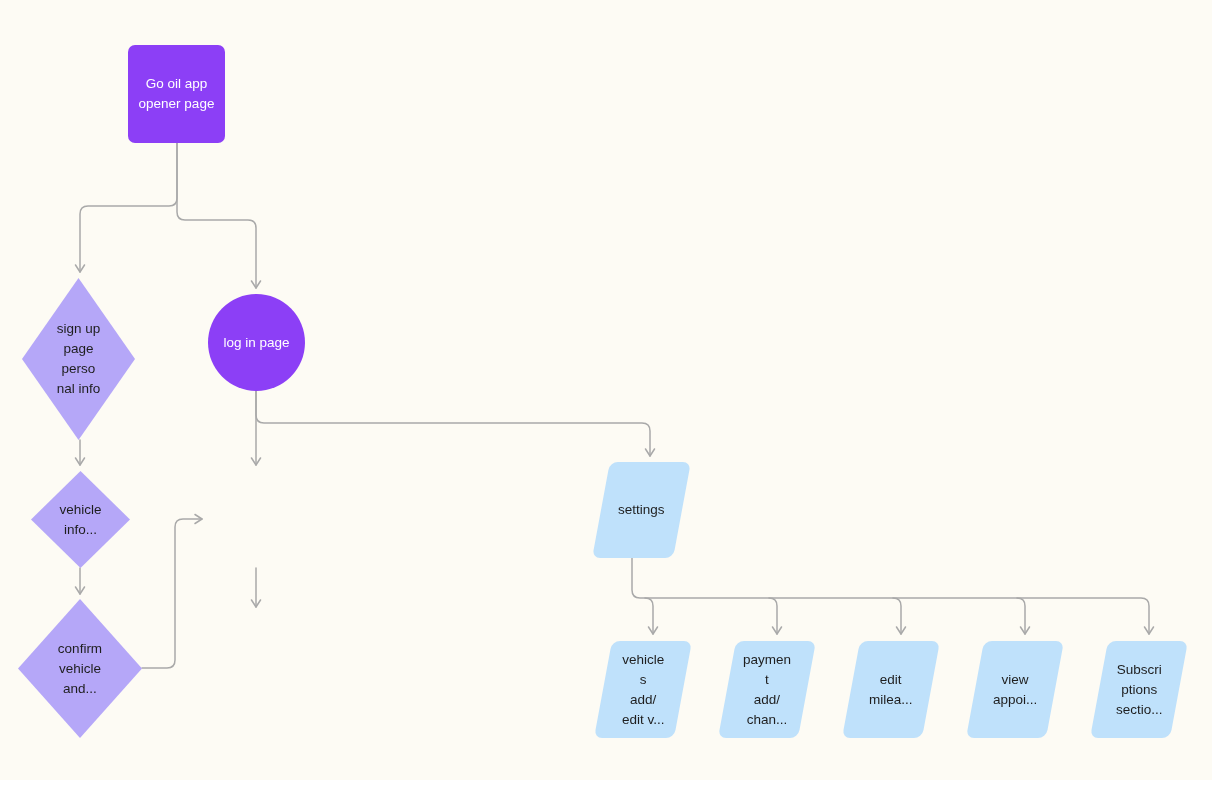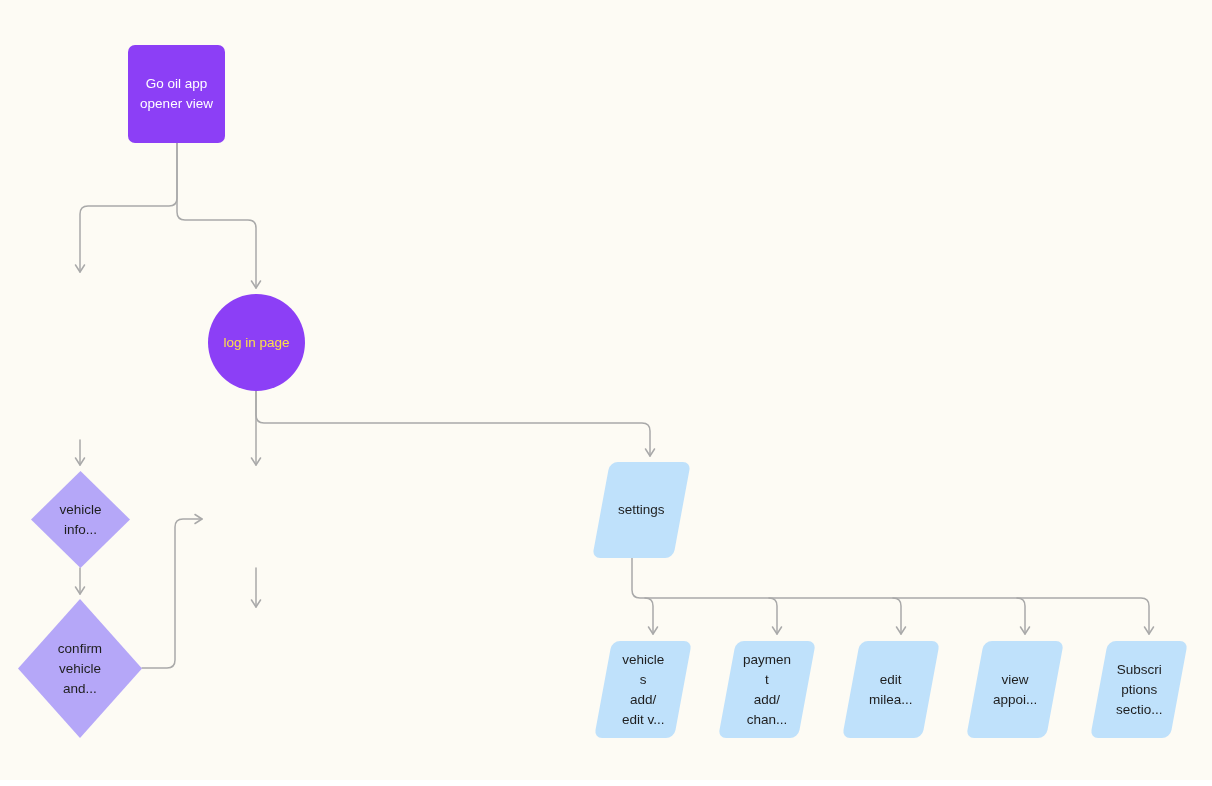--- a/index.html
+++ b/index.html
@@ -15,21 +15,21 @@
   .node{
     position:absolute;
     display:flex;align-items:center;justify-content:center;
     font-size:13.5px;line-height:20px;
     color:#1E1E1E;text-align:center;
     box-sizing:border-box;
   }
   .node .lbl{white-space:pre-line;}
   .rect{background:#8C3FF6;border-radius:7px;color:#FFFFFF;}
   .circle{border-radius:50%;}
-  .circle.purple{background:#8C3FF6;color:#fde047;}
+  .circle.purple{background:#8C3FF6;color:#ffffff;}
   .circle.orange{background:#F9A23A;}
   .diamond{
     background:#B5A7F8;
     clip-path:polygon(50% 0%,100% 50%,50% 100%,0% 50%);
   }
   .para{
     background:#BFE1FB;border-radius:8px;
     transform:skewX(-10.5deg);
   }
   .para .lbl{transform:skewX(10.5deg);}
@@ -58,23 +58,29 @@
     <path d="M256,568 V607" marker-end="url(#arrow)"></path>
     <path d="M632,558 V590 Q632,598 640,598 H1141 Q1149,598 1149,606 V634" marker-end="url(#arrow)"></path>
     <path d="M645,598 Q653,598 653,606 V634" marker-end="url(#arrow)"></path>
     <path d="M769,598 Q777,598 777,606 V634" marker-end="url(#arrow)"></path>
     <path d="M893,598 Q901,598 901,606 V634" marker-end="url(#arrow)"></path>
     <path d="M1017,598 Q1025,598 1025,606 V634" marker-end="url(#arrow)"></path>
   </svg>
 
   <div class="node rect" style="left:128px;top:45px;width:97px;height:98px;">
     <span class="lbl">Go oil app
-opener view</span>
+opener page</span>
   </div>
 
+  <div class="node diamond" style="left:22px;top:278px;width:113px;height:162px;">
+    <span class="lbl">sign up
+page
+perso
+nal info</span>
+  </div>
 
   <div class="node circle purple" style="left:208px;top:294px;width:97px;height:97px;">
     <span class="lbl">log in page</span>
   </div>
 
   <div class="node diamond" style="left:31px;top:471px;width:99px;height:97px;">
     <span class="lbl">vehicle
 info...</span>
   </div>
 

